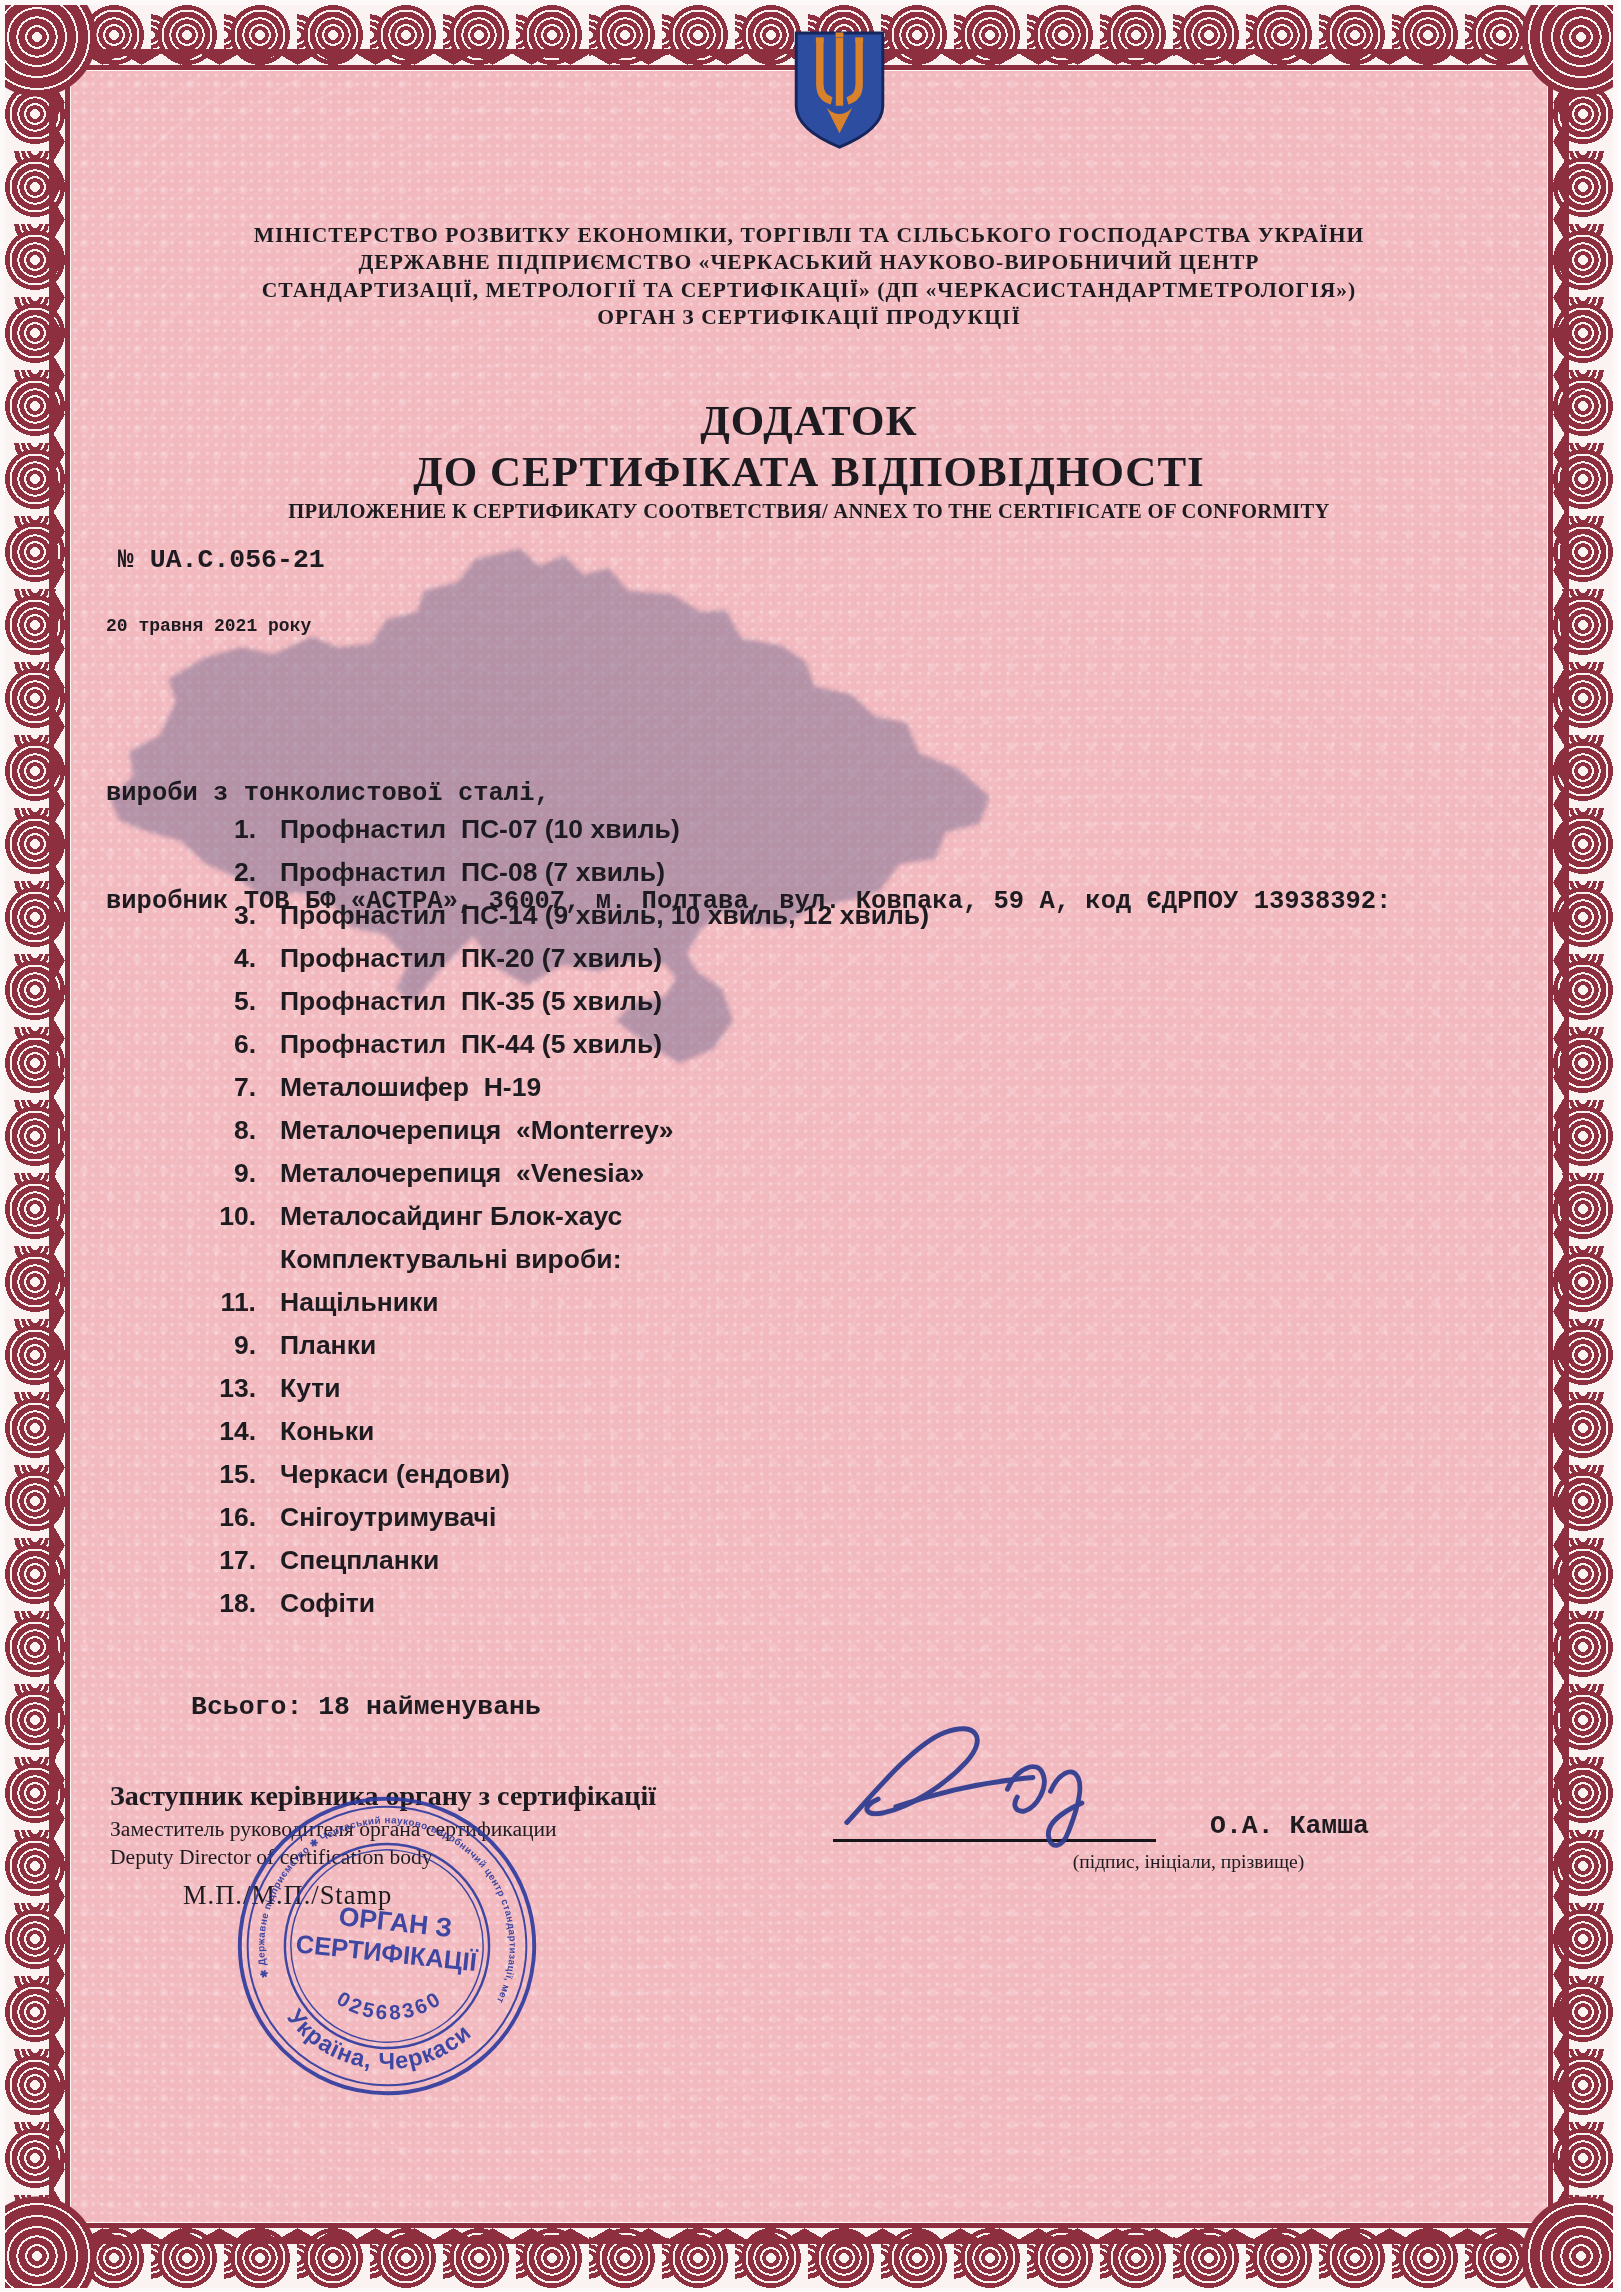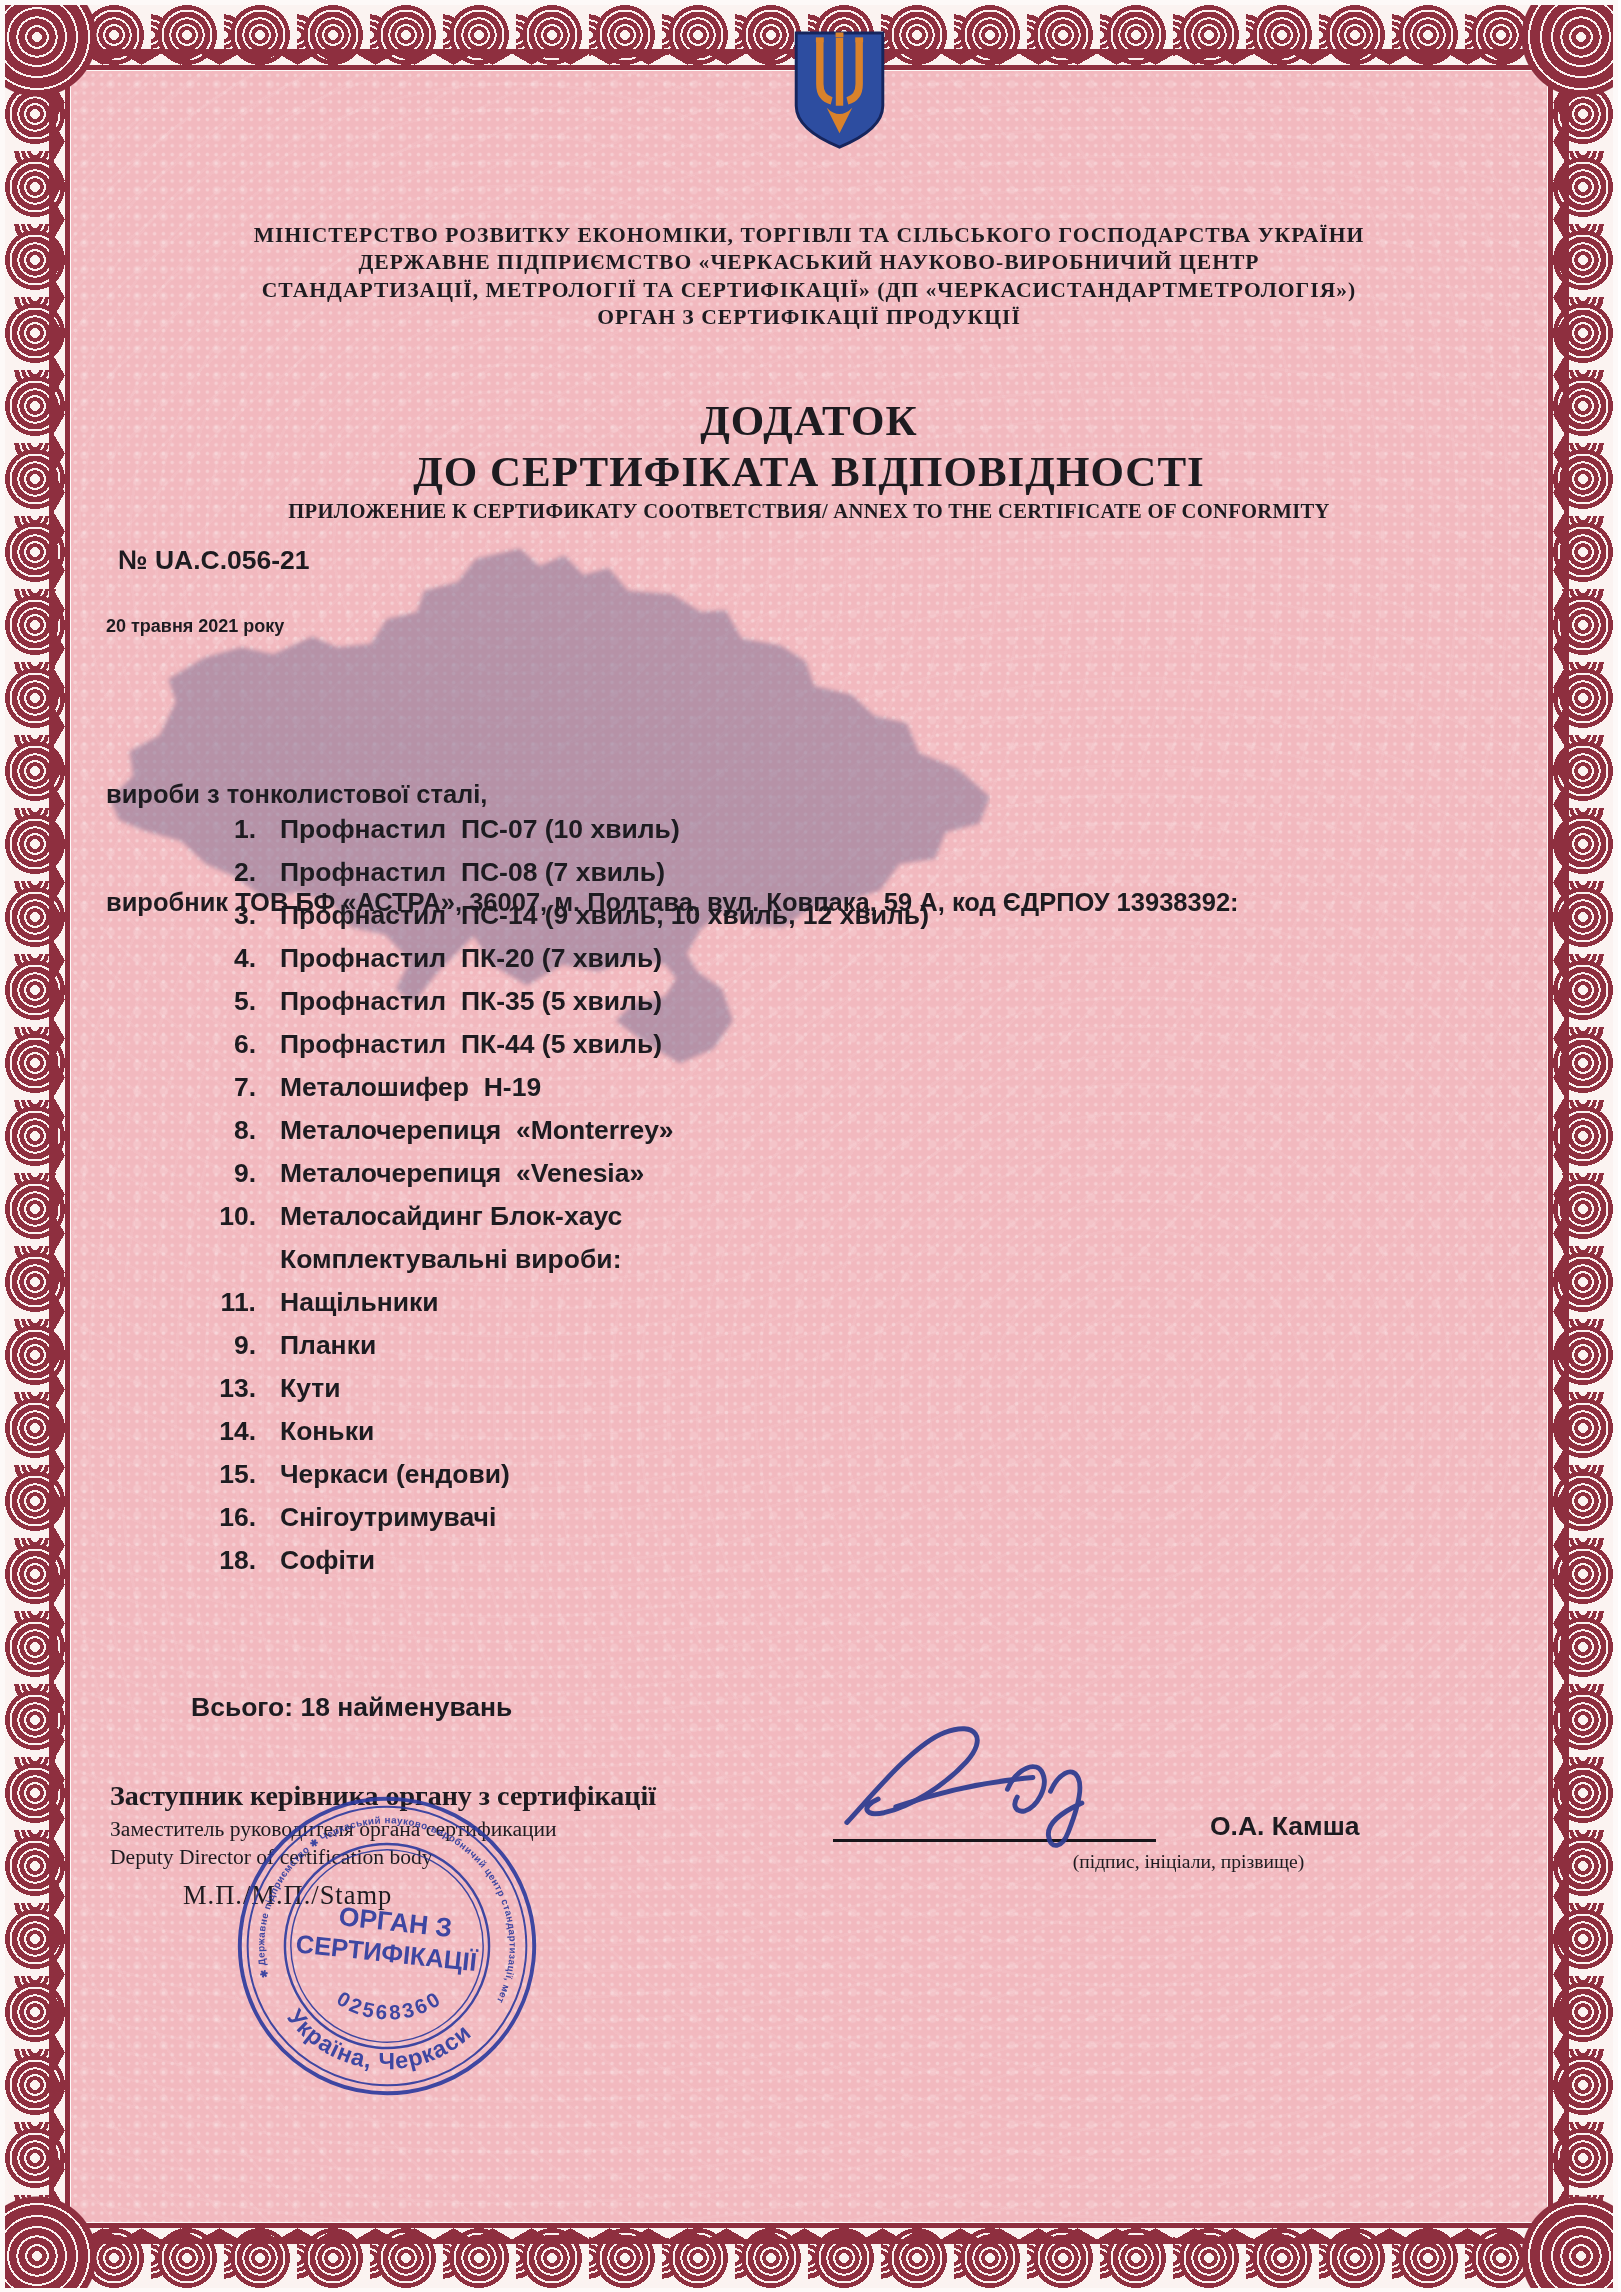--- a/index.html
+++ b/index.html
@@ -60,21 +60,21 @@
       repeating-radial-gradient(circle at 72% 62%, rgba(255,255,255,.06) 0 2.9px, transparent 2.9px 29px);
     background-size:8.8px 8.8px, 26.5px 26.5px, auto, auto;}
 
   
   .abs{position:absolute;z-index:3;}
   .center{left:78px;right:78px;text-align:center;}
   .org-lines{top:222px;font-weight:bold;font-size:21.6px;line-height:27.4px;letter-spacing:1px;}
   .title-1{top:396px;font-weight:bold;font-size:43px;letter-spacing:1px;}
   .title-2{top:447px;font-weight:bold;font-size:43px;letter-spacing:1px;}
   .subtitle{top:500px;font-weight:bold;font-size:20.6px;letter-spacing:0.3px;}
-  .sans{font-family:Liberation Sans, sans-serif;}
+  .sans{font-family:Liberation Mono, monospace;}
   .cert-no{left:118px;top:545px;font-weight:bold;font-size:26.5px;}
   .cert-date{left:106px;top:616px;font-weight:bold;font-size:18px;text-align:right;}
   .intro{left:106px;top:704px;font-weight:bold;font-size:25.5px;line-height:36px;white-space:pre;}
   .list{left:191px;top:814px;width:1225px;}
   .list-row{display:flex;height:43px;align-items:flex-start;
     font-family:"Liberation Sans", sans-serif;font-weight:bold;font-size:26.5px;}
   .list-row .num{width:65px;text-align:right;flex:0 0 auto;}
   .list-row .lab{margin-left:24px;white-space:pre;}
   .total{left:191px;top:1692px;font-weight:bold;font-size:26.5px;}
   .role-uk{left:110px;top:1780px;font-weight:bold;font-size:28px;}
@@ -213,20 +213,24 @@
       </div>
       <div class="list-row">
         <span class="num">15.</span>
         <span class="lab">Черкаси (ендови)</span>
       </div>
       <div class="list-row">
         <span class="num">16.</span>
         <span class="lab">Снігоутримувачі</span>
       </div>
       <div class="list-row">
+        <span class="num">17.</span>
+        <span class="lab">Спецпланки</span>
+      </div>
+      <div class="list-row">
         <span class="num">18.</span>
         <span class="lab">Софіти</span>
       </div>
     </div>
 
   <div class="abs sans total">Всього: 18 найменувань</div>
 
   <div class="abs role-uk">Заступник керівника органу з сертифікації</div>
   <div class="abs role-ru">Заместитель руководителя органа сертификации</div>
   <div class="abs role-en">Deputy Director of certification body</div>

